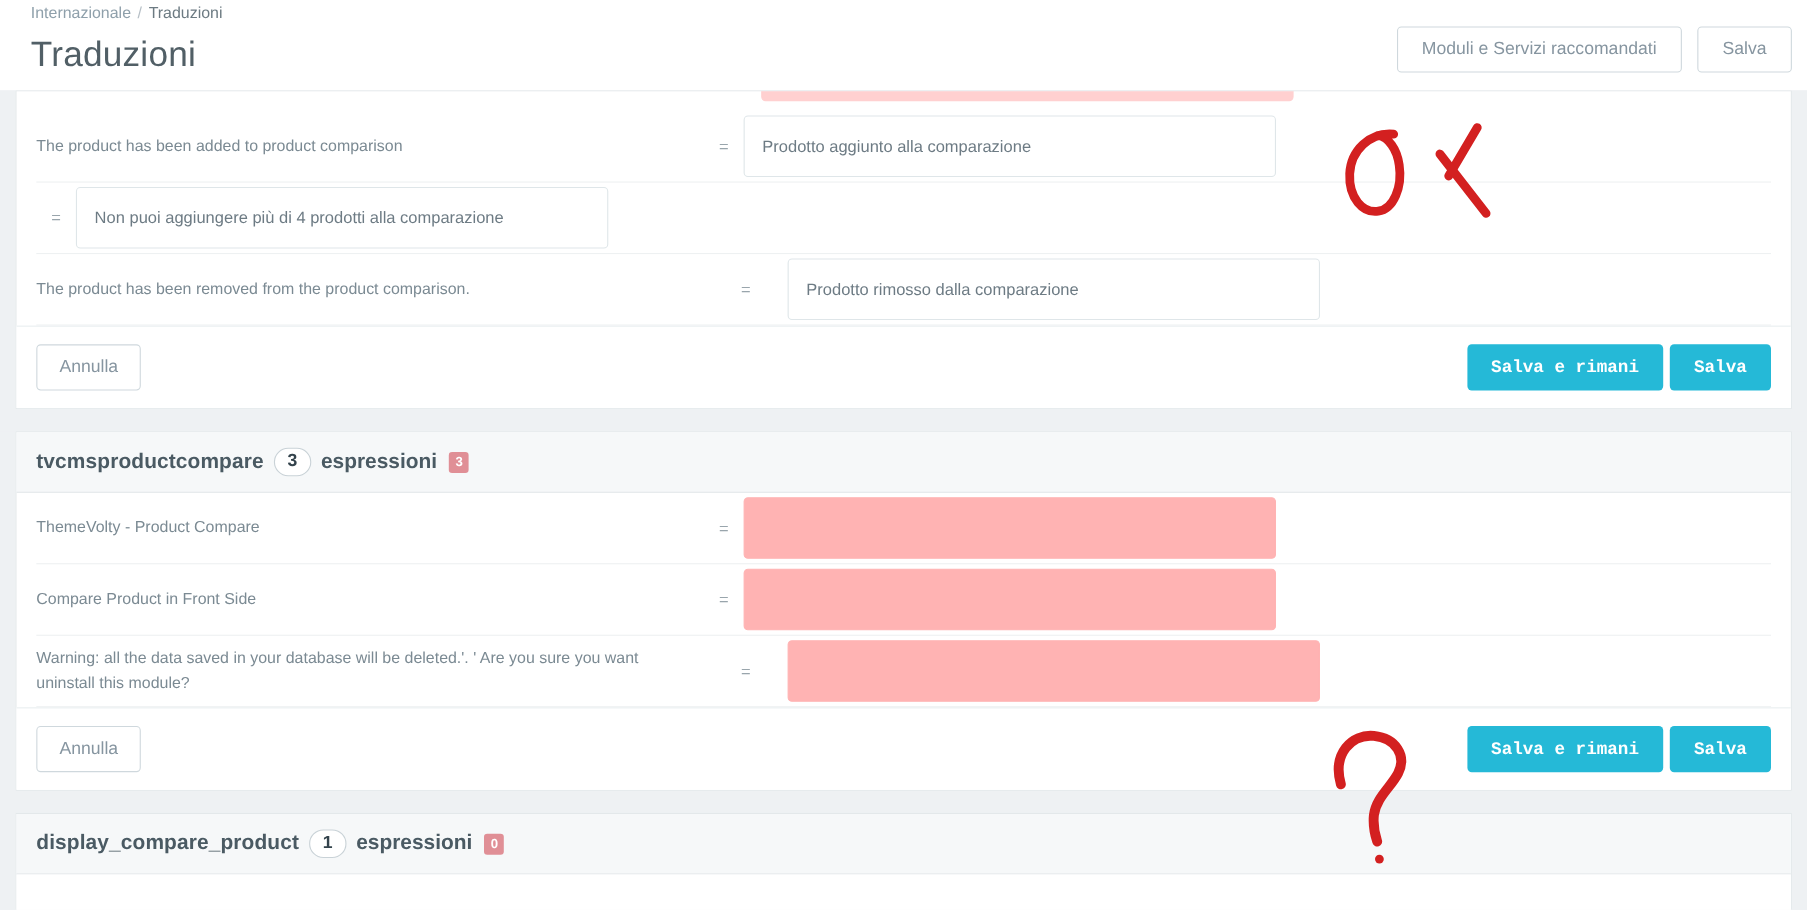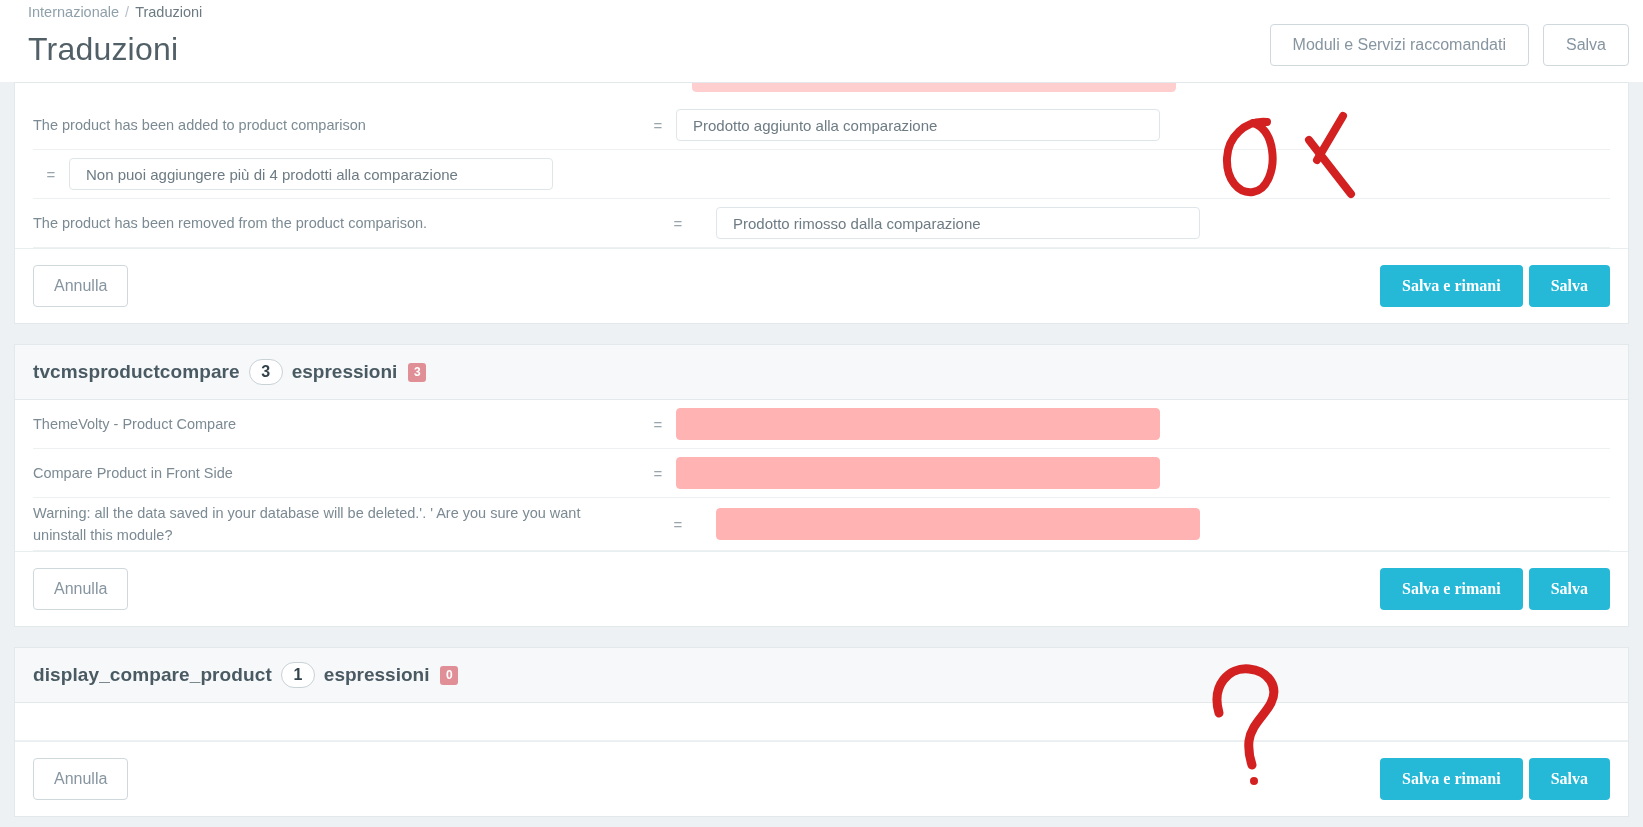--- a/index.html
+++ b/index.html
@@ -153,21 +153,21 @@
     flex: 0 0 36px;
     text-align: center;
     color: #99a5ac;
     font-size: 15px;
   }
   .trow .fieldwrap { flex: 0 0 484px; width: 484px; }
 
   .tinput {
     display: block;
     width: 100%;
-    height: 32px;
+    height: 56px;
     border: 1px solid #dfe6e9;
     border-radius: 4px;
     background: #ffffff;
     font-size: 15px;
     font-family: "Liberation Sans", sans-serif;
     color: #6d7b84;
     padding: 0 16px;
     outline: none;
   }
   .tinput.empty-required {
@@ -215,21 +215,21 @@
     cursor: pointer;
   }
   .foot-right { display: flex; gap: 6px; }
   .btn-primary {
     background: #25b9d7;
     border: none;
     border-radius: 4px;
     color: #ffffff;
     font-size: 16px;
     font-weight: 700;
-    font-family: Liberation Serif, serif;
+    font-family: Liberation Mono, monospace;
     padding: 11px 22px;
     line-height: 20px;
     cursor: pointer;
     white-space: nowrap;
   }
 
   .empty-body { height: 38px; background: #ffffff; border-bottom: 1px solid #eef1f2; }
 
   
   .annot {

